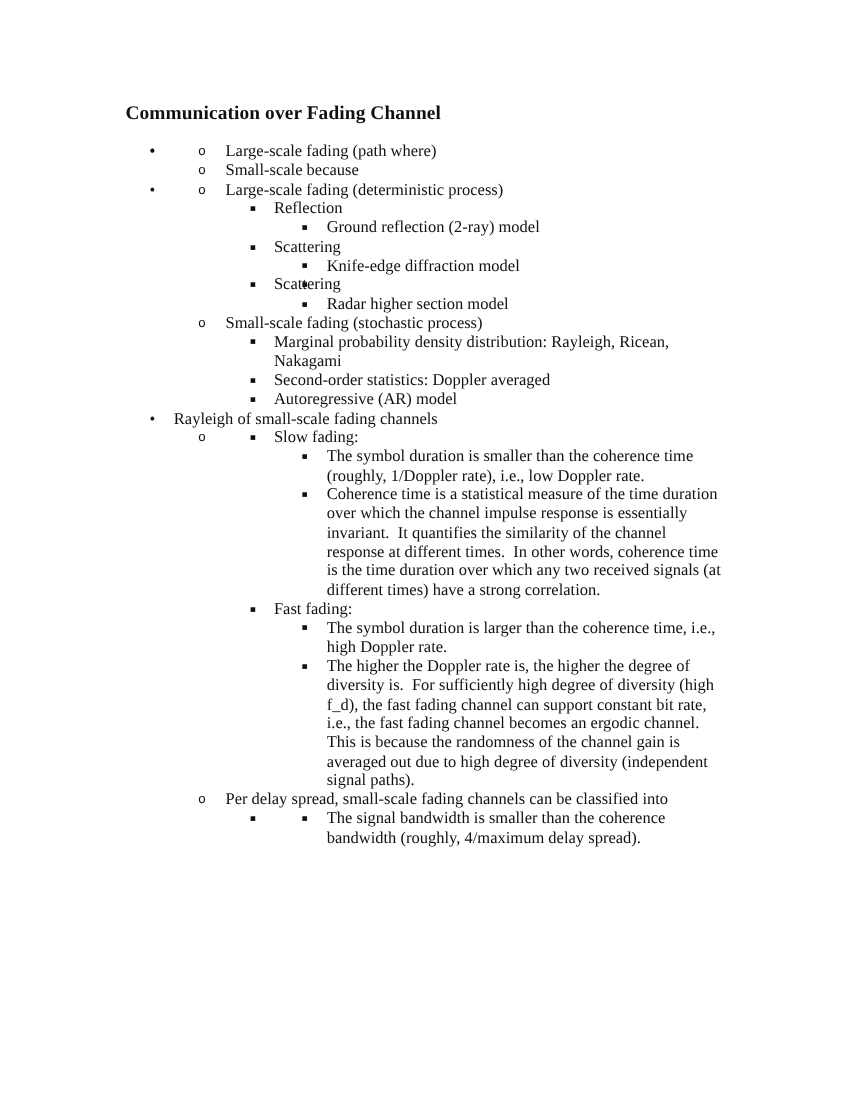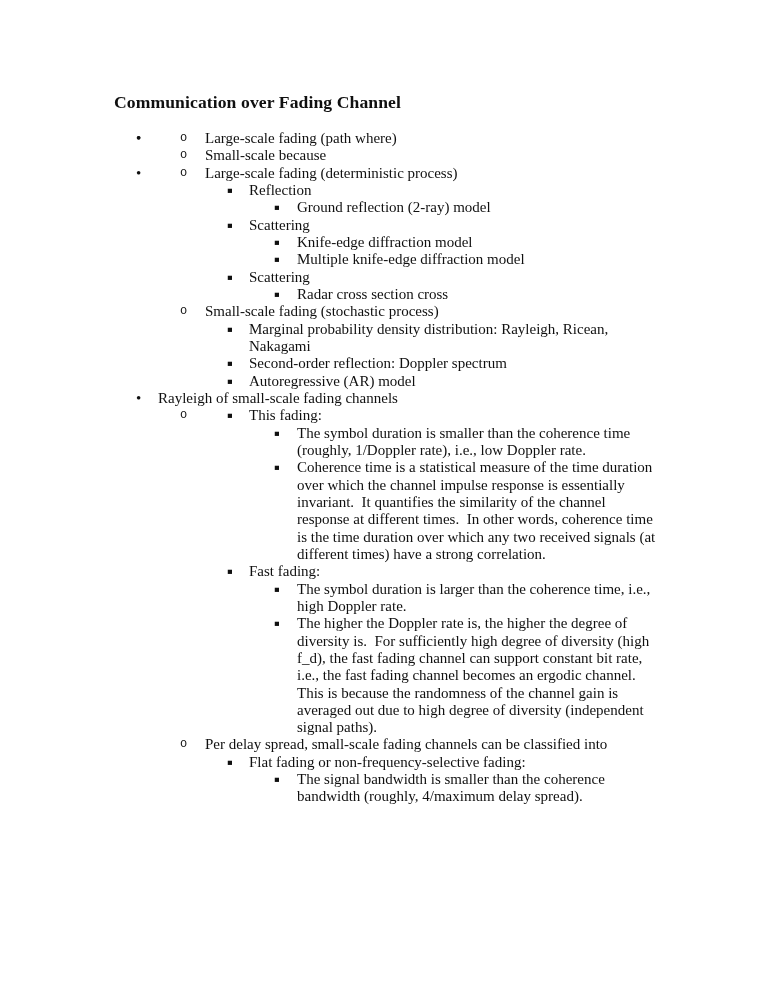--- a/index.html
+++ b/index.html
@@ -70,33 +70,33 @@
         <div class="item l1"><span class="bullet b1">•</span></div>
         <div class="item l1"><span class="bullet b1">•</span></div>
         <div class="item l2"><span class="bullet b2">o</span><span class="text">Large-scale fading (path where)</span></div>
         <div class="item l2"><span class="bullet b2">o</span><span class="text">Small-scale because</span></div>
         <div class="item l1"><span class="bullet b1">•</span></div>
         <div class="item l2"><span class="bullet b2">o</span><span class="text">Large-scale fading (deterministic process)</span></div>
         <div class="item l3"><span class="bullet b3">▪</span><span class="text">Reflection</span></div>
         <div class="item l4"><span class="bullet b4">▪</span><span class="text">Ground reflection (2-ray) model</span></div>
         <div class="item l3"><span class="bullet b3">▪</span><span class="text">Scattering</span></div>
         <div class="item l4"><span class="bullet b4">▪</span><span class="text">Knife-edge diffraction model</span></div>
-        <div class="item l4"><span class="bullet b4">▪</span><span class="text">Multiple knife-edge diffraction model</span></div>
+        <div class="item l4"><span class="bullet b4">▪</span></div>
         <div class="item l3"><span class="bullet b3">▪</span><span class="text">Scattering</span></div>
-        <div class="item l4"><span class="bullet b4">▪</span><span class="text">Radar cross section cross</span></div>
+        <div class="item l4"><span class="bullet b4">▪</span><span class="text">Radar higher section model</span></div>
         <div class="item l2"><span class="bullet b2">o</span><span class="text">Small-scale fading (stochastic process)</span></div>
         <div class="item l3"><span class="bullet b3">▪</span><span class="text">Marginal probability density distribution: Rayleigh, Ricean, Nakagami</span></div>
-        <div class="item l3"><span class="bullet b3">▪</span><span class="text">Second-order reflection: Doppler spectrum</span></div>
+        <div class="item l3"><span class="bullet b3">▪</span><span class="text">Second-order statistics: Doppler averaged</span></div>
         <div class="item l3"><span class="bullet b3">▪</span><span class="text">Autoregressive (AR) model</span></div>
         <div class="item l1"><span class="bullet b1">•</span><span class="text">Rayleigh of small-scale fading channels</span></div>
         <div class="item l2"><span class="bullet b2">o</span></div>
-        <div class="item l3"><span class="bullet b3">▪</span><span class="text">This fading:</span></div>
+        <div class="item l3"><span class="bullet b3">▪</span><span class="text">Slow fading:</span></div>
         <div class="item l4"><span class="bullet b4">▪</span><span class="text">The symbol duration is smaller than the coherence time (roughly, 1/Doppler rate), i.e., low Doppler rate.</span></div>
         <div class="item l4"><span class="bullet b4">▪</span><span class="text">Coherence time is a statistical measure of the time duration over which the channel impulse response is essentially invariant.  It quantifies the similarity of the channel response at different times.  In other words, coherence time is the time duration over which any two received signals (at different times) have a strong correlation.</span></div>
         <div class="item l3"><span class="bullet b3">▪</span><span class="text">Fast fading:</span></div>
         <div class="item l4"><span class="bullet b4">▪</span><span class="text">The symbol duration is larger than the coherence time, i.e., high Doppler rate.</span></div>
         <div class="item l4"><span class="bullet b4">▪</span><span class="text">The higher the Doppler rate is, the higher the degree of diversity is.  For sufficiently high degree of diversity (high f_d), the fast fading channel can support constant bit rate, i.e., the fast fading channel becomes an ergodic channel.  This is because the randomness of the channel gain is averaged out due to high degree of diversity (independent signal paths).</span></div>
         <div class="item l2"><span class="bullet b2">o</span><span class="text">Per delay spread, small-scale fading channels can be classified into</span></div>
-        <div class="item l3"><span class="bullet b3">▪</span><span class="text">Flat fading or non-frequency-selective fading:</span></div>
+        <div class="item l3"><span class="bullet b3">▪</span></div>
         <div class="item l4"><span class="bullet b4">▪</span><span class="text">The signal bandwidth is smaller than the coherence bandwidth (roughly, 4/maximum delay spread).</span></div>
       </div>
   </div>
 </div>
 
 </body></html>

